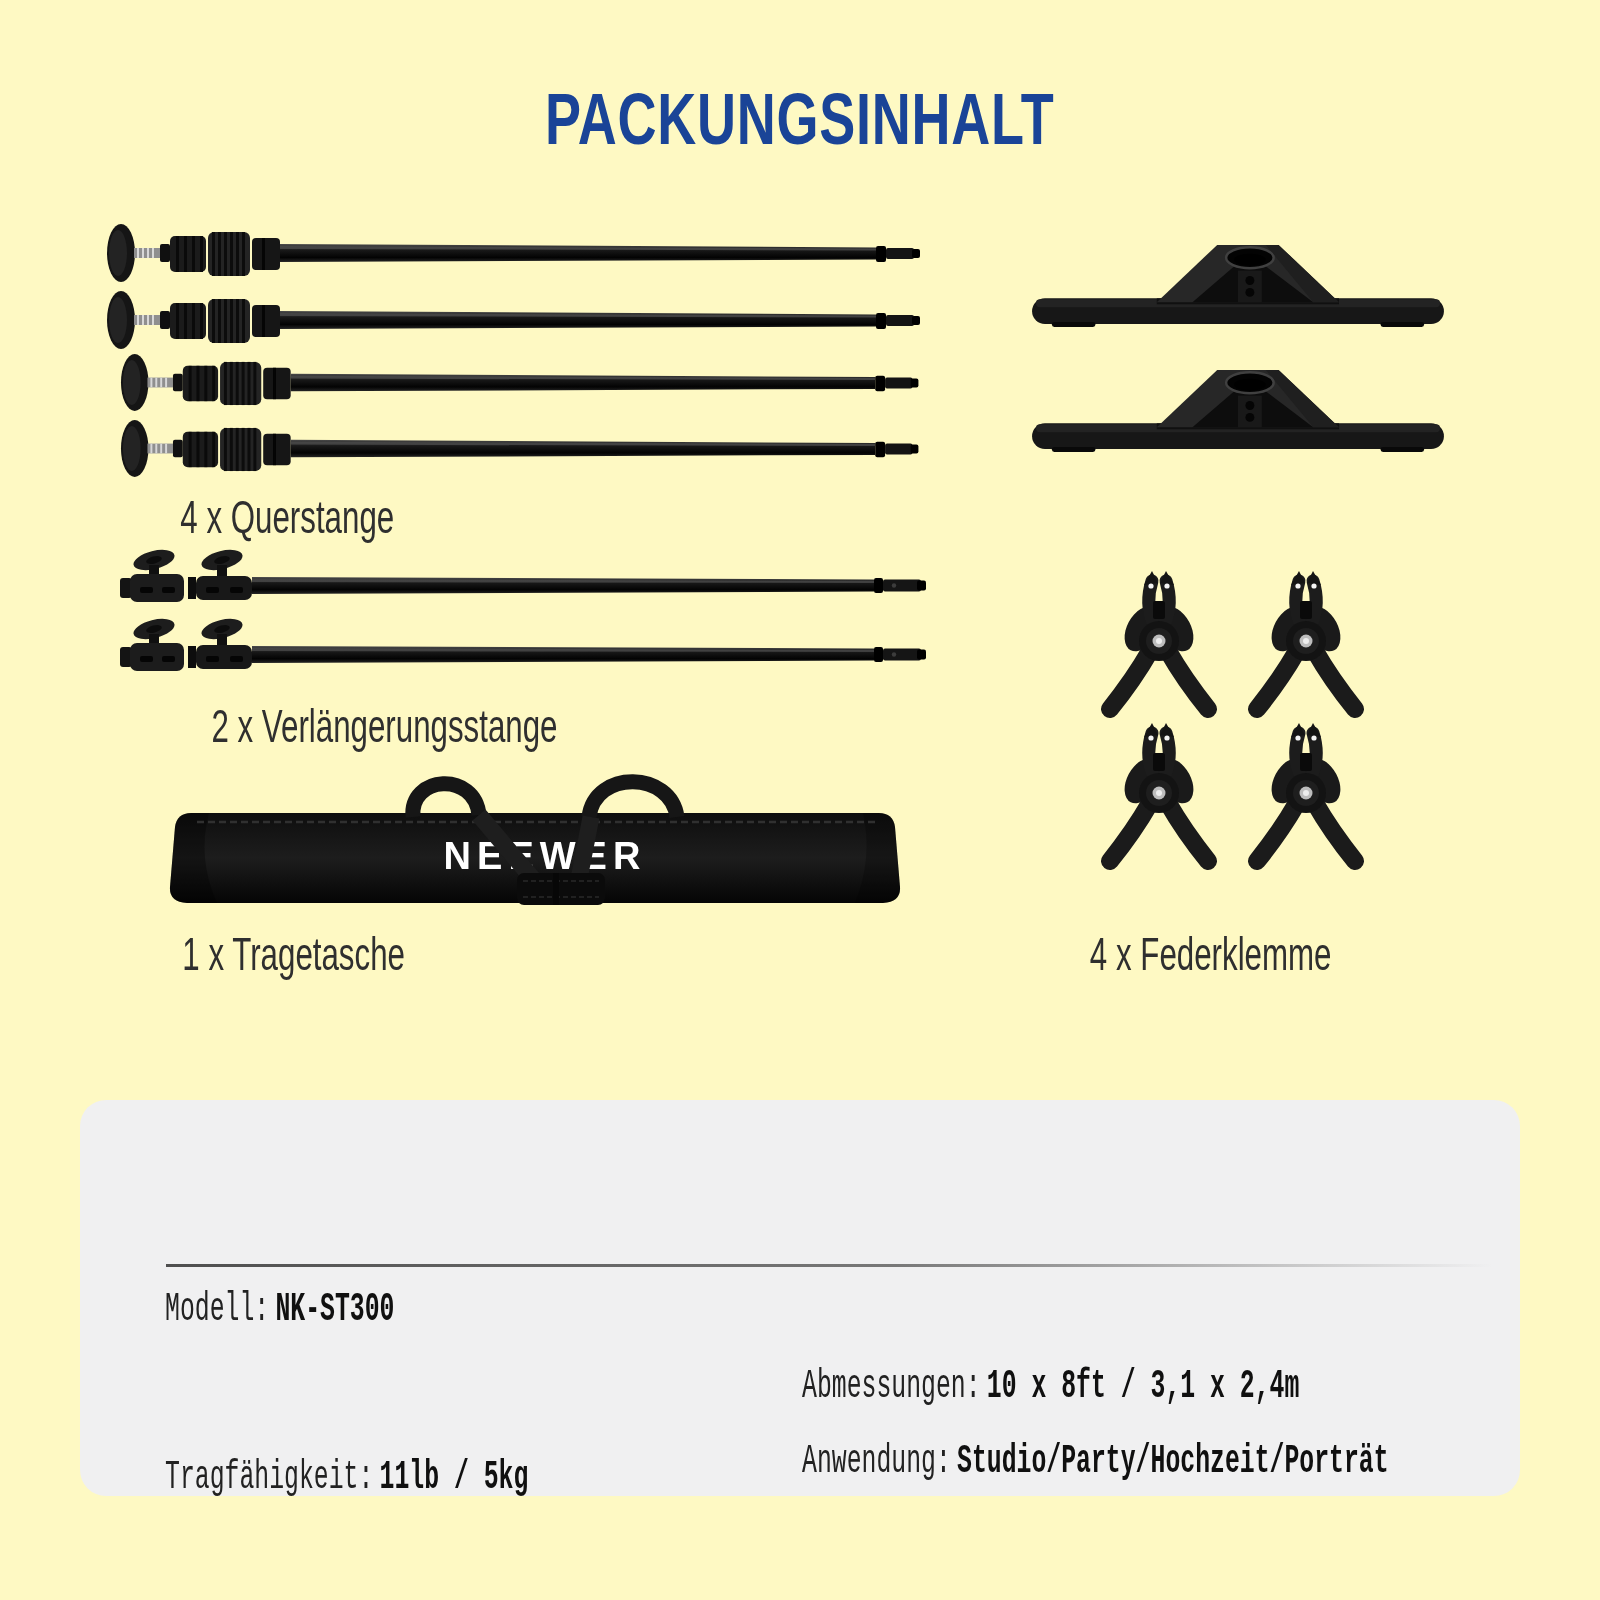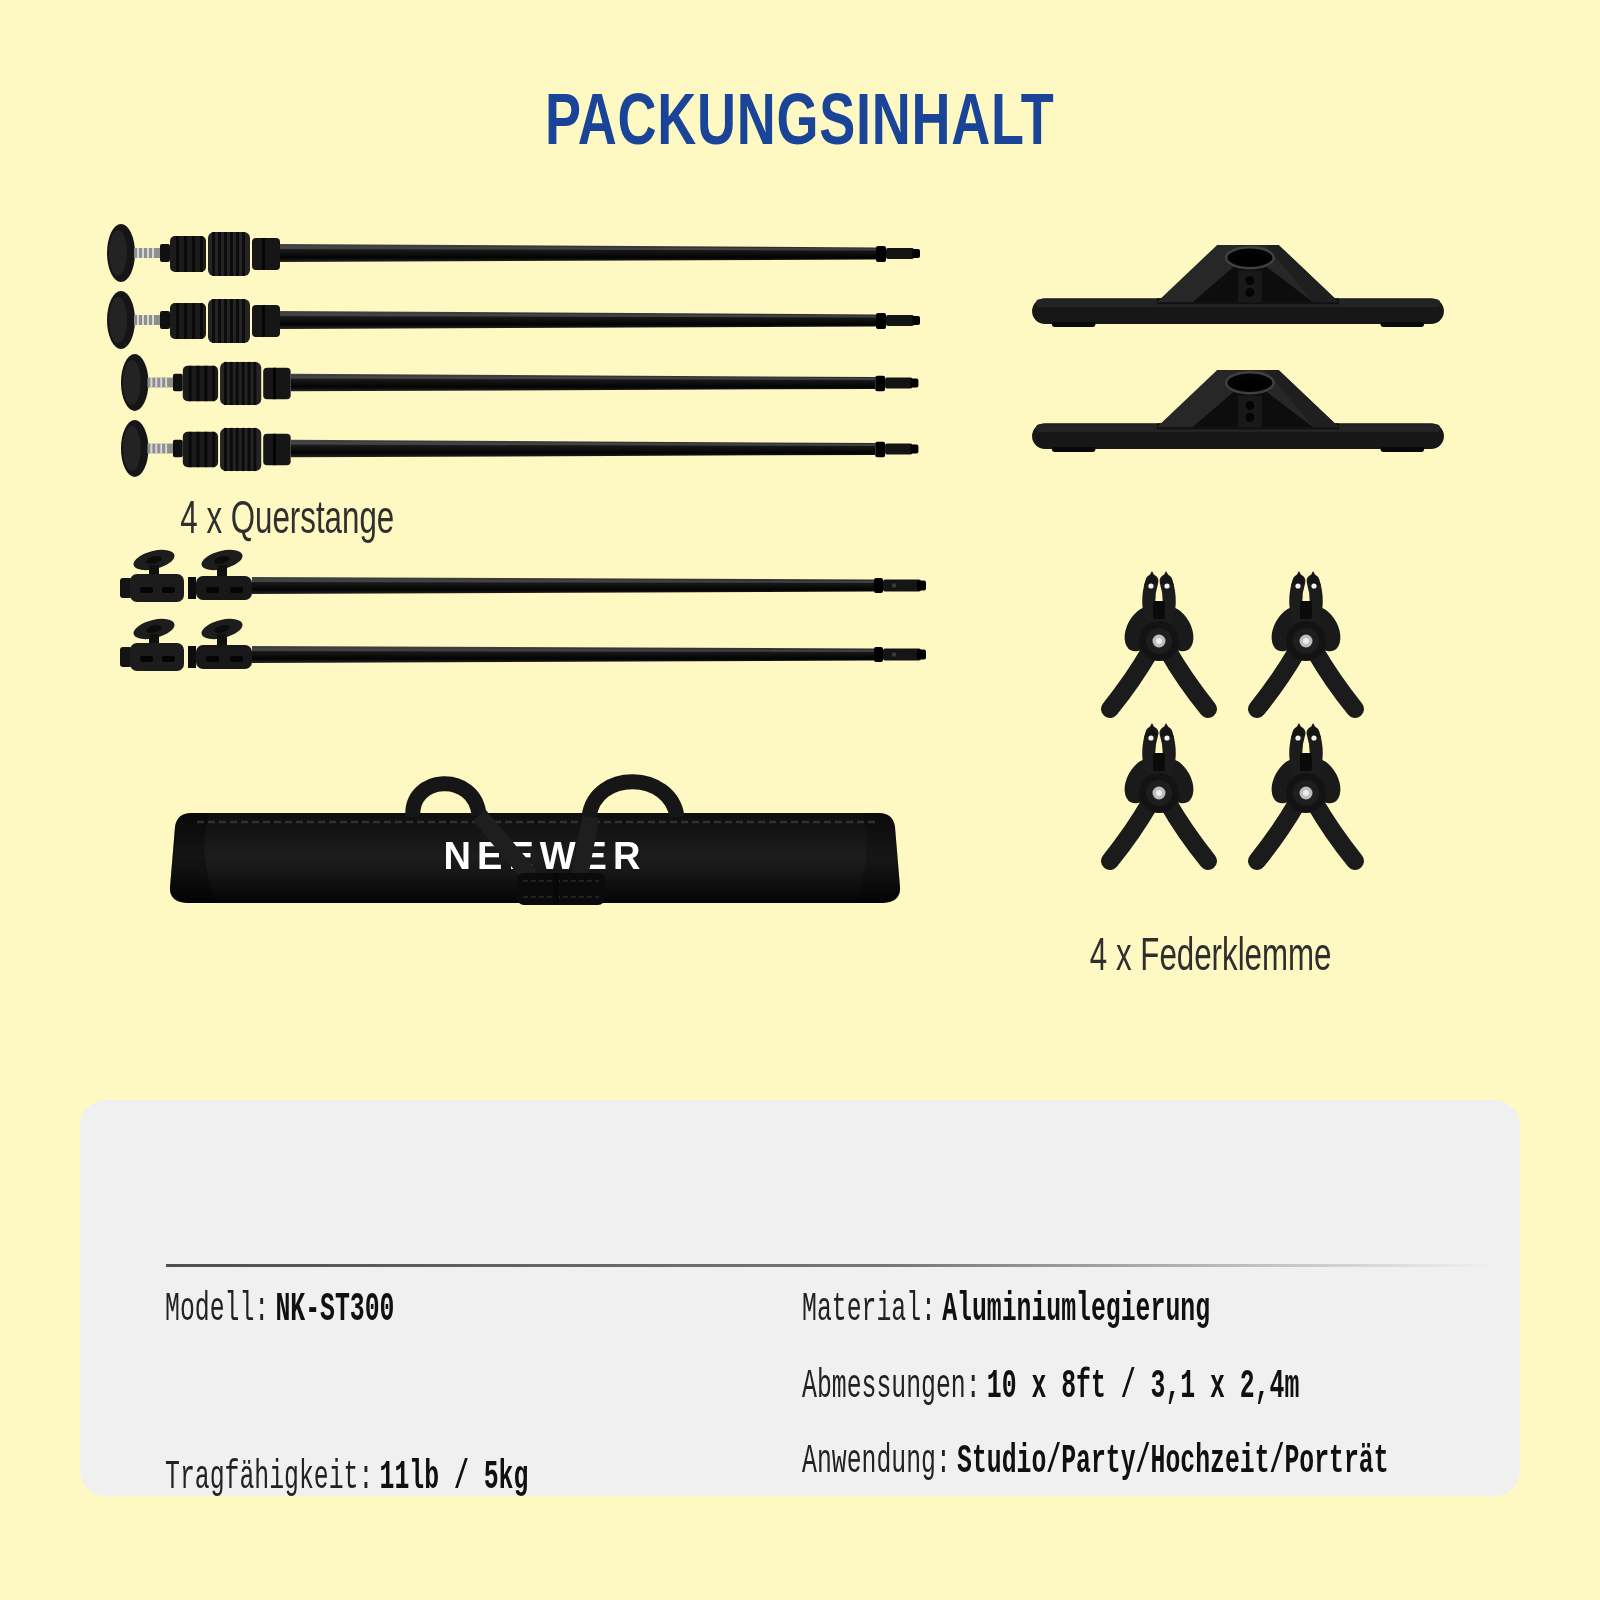--- a/index.html
+++ b/index.html
@@ -161,36 +161,42 @@
   <svg class="abs ill" style="left:1030px;top:358px" width="416" height="99" viewBox="0 0 420 100">
       <use href="#sym-base"></use>
     </svg>
 
   <svg class="abs ill" style="left:118px;top:547px" width="820" height="64" viewBox="0 0 820 64">
       <use href="#sym-ext"></use>
     </svg>
   <svg class="abs ill" style="left:118px;top:616px" width="820" height="64" viewBox="0 0 820 64">
       <use href="#sym-ext"></use>
     </svg>
+  <div class="abs item-label" style="left:130px;top:703px;width:840px">
+    <span class="cond" style="--sx:0.68">2 x Verlängerungsstange</span>
+  </div>
 
   <svg class="abs ill" style="left:155px;top:763px" width="760" height="145" viewBox="0 0 760 145">
     <path d="M36 50 Q22 50 20 64 L15 124 Q14 139 32 140 L728 140 Q746 139 745 124 L740 64 Q738 50 724 50 Z" fill="url(#bagg)"></path>
     <path d="M36 50 Q22 50 20 64 L15 124 Q14 139 32 140 L62 140 Q42 95 54 50 Z" fill="rgba(0,0,0,0.30)"></path>
     <path d="M724 50 Q738 50 740 64 L745 124 Q746 139 728 140 L700 140 Q718 95 708 50 Z" fill="rgba(0,0,0,0.22)"></path>
     <line x1="42" y1="59" x2="720" y2="59" stroke="#303030" stroke-width="2.5" stroke-dasharray="7 4"></line>
     <text x="390" y="106" text-anchor="middle" fill="#ffffff" style="font:bold 38px 'Liberation Sans',sans-serif;letter-spacing:6px">NEEWER</text>
     <path d="M258 54 C254 12 320 8 324 52" stroke="#161616" stroke-width="15" fill="none"></path>
     <path d="M434 54 C440 6 516 8 522 54" stroke="#161616" stroke-width="15" fill="none"></path>
     <path d="M324 52 L378 116" stroke="#1e1e1e" stroke-width="17"></path>
     <path d="M436 54 L424 116" stroke="#1e1e1e" stroke-width="17"></path>
     <rect x="362" y="110" width="88" height="32" rx="7" fill="#0b0b0b"></rect>
     <path d="M368 118 H444" stroke="#2a2a2a" stroke-width="1.5" stroke-dasharray="5 3"></path>
     <path d="M368 134 H444" stroke="#2a2a2a" stroke-width="1.5" stroke-dasharray="5 3"></path>
     <rect x="398" y="110" width="6" height="32" fill="#070707"></rect>
   </svg>
+  <div class="abs item-label" style="left:130px;top:931px;width:840px">
+    <span class="cond" style="--sx:0.68">1 x Tragetasche</span>
+  </div>
 
   <svg class="abs ill" style="left:1090px;top:567px" width="138" height="152" viewBox="0 0 138 152">
       <use href="#sym-clamp"></use>
     </svg>
   <svg class="abs ill" style="left:1237px;top:567px" width="138" height="152" viewBox="0 0 138 152">
       <use href="#sym-clamp"></use>
     </svg>
   <svg class="abs ill" style="left:1090px;top:719px" width="138" height="152" viewBox="0 0 138 152">
       <use href="#sym-clamp"></use>
     </svg>
@@ -207,25 +213,20 @@
     <div class="abs spec-row" style="left:85px;top:188px">
       <span class="cond left" style="--sx:0.62">
         <span class="spec-label">Modell:</span><span class="spec-value">NK-ST300</span>
       </span>
     </div>
     <div class="abs spec-row" style="left:85px;top:356px">
       <span class="cond left" style="--sx:0.62">
         <span class="spec-label">Tragfähigkeit:</span><span class="spec-value">11lb / 5kg</span>
       </span>
     </div>
-    <div class="abs spec-row" style="left:722px;top:188px">
-      <span class="cond left" style="--sx:0.62">
-        <span class="spec-label">Material:</span><span class="spec-value">Aluminiumlegierung</span>
-      </span>
-    </div>
     <div class="abs spec-row" style="left:722px;top:265px">
       <span class="cond left" style="--sx:0.62">
         <span class="spec-label">Abmessungen:</span><span class="spec-value">10 x 8ft / 3,1 x 2,4m</span>
       </span>
     </div>
     <div class="abs spec-row" style="left:722px;top:340px">
       <span class="cond left" style="--sx:0.62">
         <span class="spec-label">Anwendung:</span><span class="spec-value">Studio/Party/Hochzeit/Porträt</span>
       </span>
     </div>

